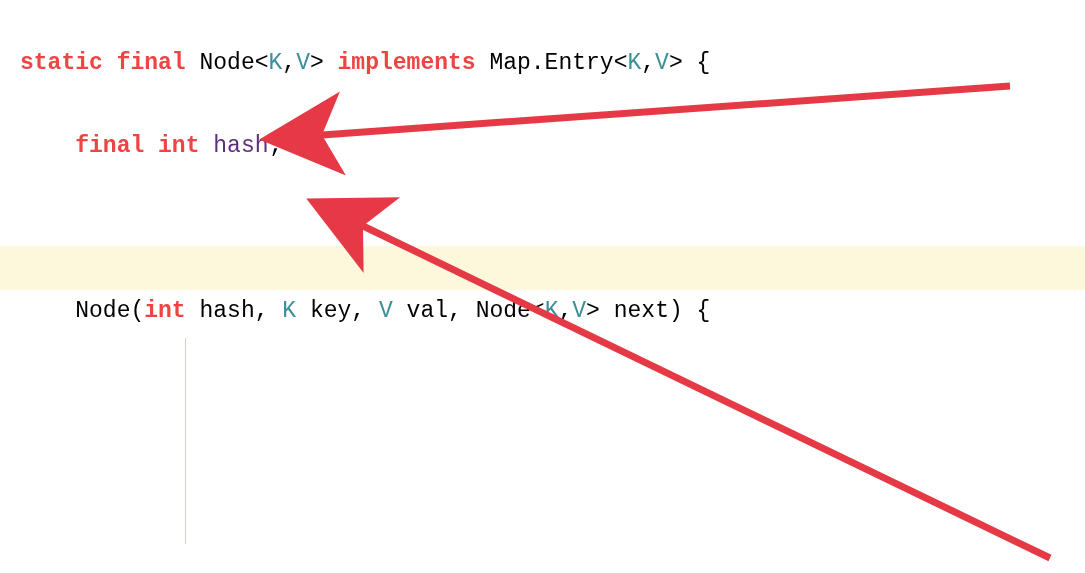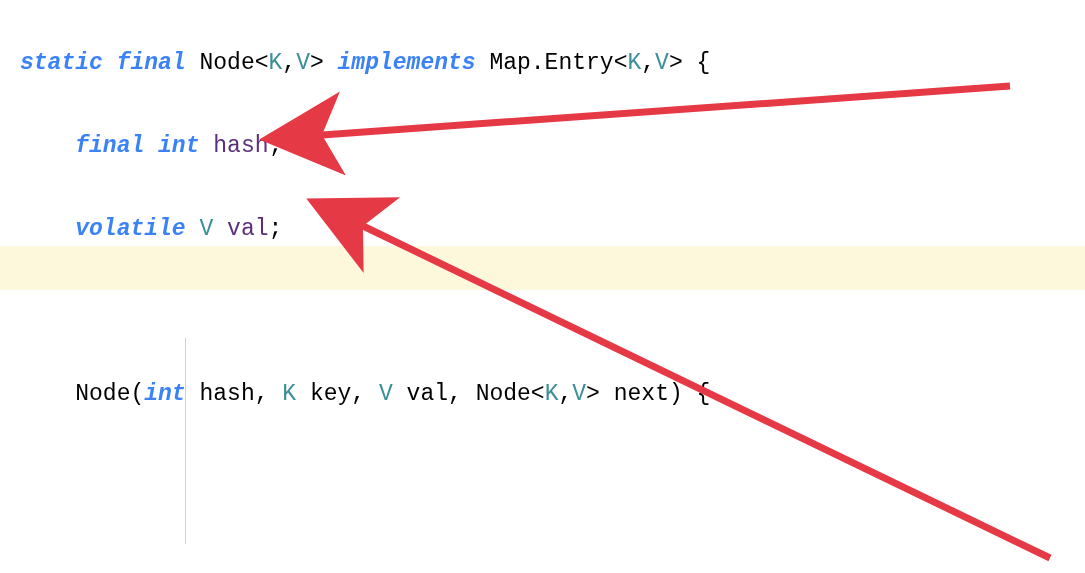--- a/index.html
+++ b/index.html
@@ -14,21 +14,21 @@
     height: 573px;
     overflow: hidden;
     position: relative;
   }
   .code-area {
     position: relative;
     white-space: pre;
     padding-left: 20px;
     padding-top: 2px;
   }
-  .kw { color: #3b82f6; font-weight: bold; font-style: italic; }
+  .kw { color: #ef4444; font-weight: bold; }
   .type { color: #3a8f99; }
   .ident { color: #5c2f7d; }
   .line { display: block; height: 41.3px; }
   .highlight-band {
     position: absolute;
     left: 0;
     right: 0;
     top: 246px;
     height: 44px;
     background: #fdf8dc;
@@ -55,21 +55,20 @@
 </style>
 </head>
 <body>
 
 <div class="highlight-band"></div>
 <div class="block-guide"></div>
 
 <div class="code-area">
 <span class="line"><span class="kw">static</span> <span class="kw">final</span> <span>Node</span><span>&lt;</span><span class="type">K</span><span>,</span><span class="type">V</span><span>&gt;</span> <span class="kw">implements</span> <span>Map.Entry</span><span>&lt;</span><span class="type">K</span><span>,</span><span class="type">V</span><span>&gt;</span><span> {</span></span>
 <span class="line">    <span class="kw">final</span> <span class="kw">int</span> <span class="ident">hash</span><span>;</span></span>
-<span class="line">    <span class="kw">volatile</span> <span class="type">V</span> <span class="ident">val</span><span>;</span></span>
 <span class="line"></span>
 <span class="line">    <span>Node</span><span>(</span><span class="kw">int</span> <span>hash</span><span>, </span><span class="type">K</span> <span>key</span><span>, </span><span class="type">V</span> <span>val</span><span>, </span><span>Node</span><span>&lt;</span><span class="type">K</span><span>,</span><span class="type">V</span><span>&gt;</span> <span>next</span><span>)</span><span> {</span></span>
 
 
 
 
 
 </div>
 
 <svg class="arrows" viewBox="0 0 1085 573">

